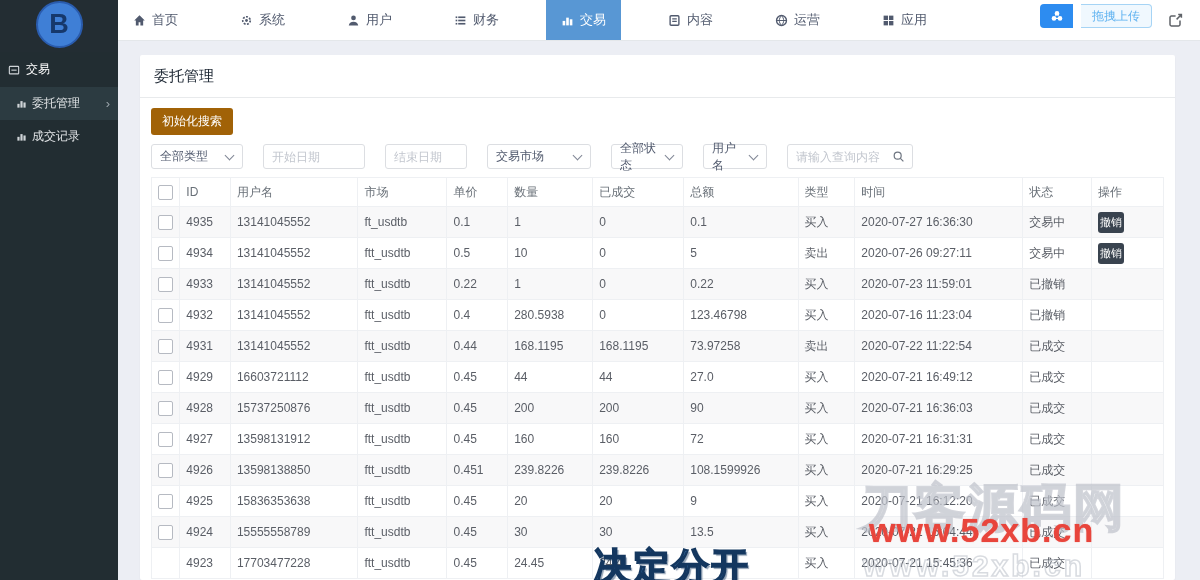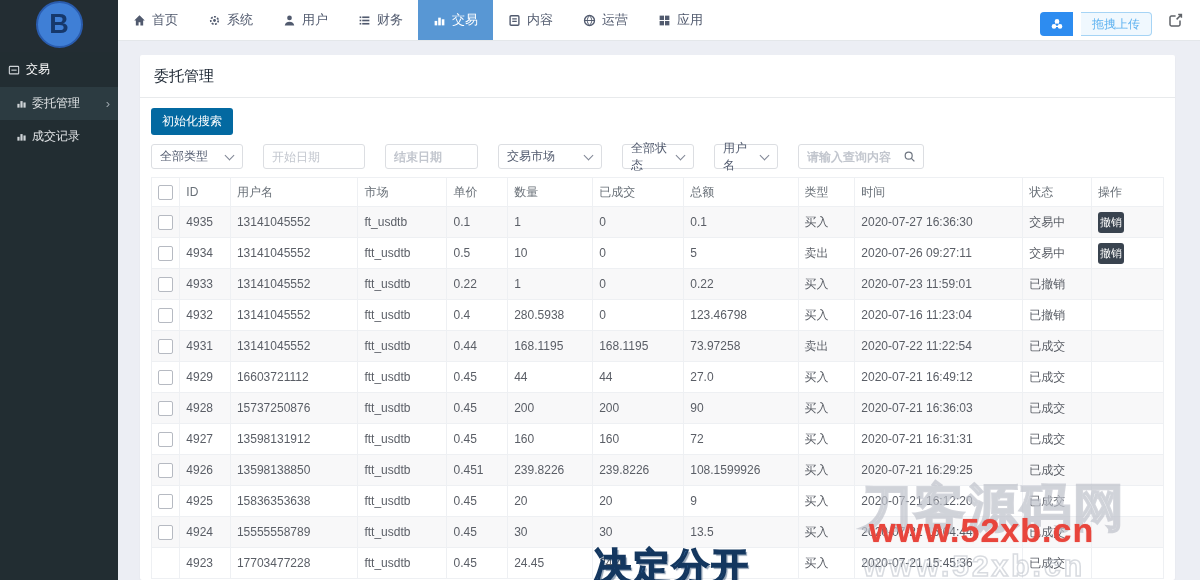--- a/index.html
+++ b/index.html
@@ -26,46 +26,46 @@
   .side-item.active { background:#2c3b41; }
   .side-item .arrow { margin-left:auto; color:#9aa4aa; font-size:13px; line-height:1; }
 
   
   .content { flex:1; display:flex; flex-direction:column; min-width:0; }
   .topnav { height:40px; background:#ffffff; display:flex; align-items:stretch; border-bottom:1px solid #e4e7ea; flex-shrink:0; }
   .nav-item { display:flex; align-items:center; gap:6px; padding:0 15px; font-size:13px; color:#515a6e; cursor:pointer; }
   .nav-item svg { width:13px; height:13px; }
   .nav-item.active { background:#5897d4; color:#ffffff; }
   .nav-right { margin-left:auto; display:flex; align-items:center; gap:16px; padding-right:16px; }
-  .upload-widget { display:flex; align-items:flex-end; height:32px; cursor:pointer;gap:8px; }
+  .upload-widget { display:flex; align-items:flex-start; height:32px; cursor:pointer;gap:8px; }
   .up-left { width:33px; height:24px; background:#2d8cf0; border-radius:4px 0 0 4px; display:flex; align-items:center; justify-content:center; color:#ffffff; }
   .up-left svg { width:16px; height:16px; }
   .up-right { height:22px; border:1px solid #a6d4f5; border-left:none; background:#f0f8fe; color:#5fb2f0;
     font-size:12px; display:flex; align-items:center; padding:0 11px; border-radius:0 4px 4px 0; }
   .share-btn { color:#5f6368; cursor:pointer; display:flex; align-items:center; }
   .share-btn svg { width:16px; height:16px; }
 
   
   .page { flex:1; padding:14px 25px 0 22px; min-height:0; }
   .card { background:#ffffff; height:100%; border-radius:2px; box-shadow:0 1px 2px rgba(0,0,0,.05); }
   .card-title { font-size:15px; color:#1d2733; padding:12px 14px 11px; border-bottom:1px solid #e8eaec; }
   .card-body { padding:0 11px; }
   .toolbar { margin-top:10px; }
-  .btn-yellow { background:#0369a1; color:#fff; border:none; font-size:12px; padding:5px 11px; border-radius:3px; cursor:pointer; }
+  .btn-yellow { background:#a16207; color:#fff; border:none; font-size:12px; padding:5px 11px; border-radius:3px; cursor:pointer; }
 
   .filters { display:flex; gap:20px; margin-top:9px; align-items:center; }
   .sel, .inp, .query { height:25px; border:1px solid #dcdee2; border-radius:3px; font-size:12px; background:#fff; box-sizing:border-box; }
   .sel { display:flex; align-items:center; padding:0 8px; cursor:pointer; color:#515a6e; }
   .sel span { flex:1; }
   .chev { width:6px; height:6px; border-right:1.4px solid #808695; border-bottom:1.4px solid #808695;
     transform:rotate(45deg); margin:-3px 1px 0 6px; flex-shrink:0; }
   .inp { padding:0 8px; outline:none; color:#515a6e; }
   .inp::placeholder { color:#c2c6ce; }
   .query { display:flex; align-items:center; padding-right:7px; }
-  .query input { border:none; outline:none; font-size:12px; width:88px; padding:0 8px; color:#0c4a6e; background:transparent; height:100%;font-weight:bold; }
+  .query input { border:none; outline:none; font-size:12px; width:88px; padding:0 8px; color:#0c4a6e; background:transparent; height:100%; }
   .query input::placeholder { color:#c2c6ce; }
   .query svg { width:13px; height:13px; color:#6e7580; flex-shrink:0; }
 
   
   table { width:100%; border-collapse:collapse; margin-top:8px; font-size:12px; color:#5a5e66; table-layout:fixed; }
   th, td { border:1px solid #eef0f3; padding:0 6px; height:30px; text-align:left; font-weight:normal;
     white-space:nowrap; overflow:hidden; }
   th { color:#697078; height:28px; background:#ffffff; }
   tbody tr:nth-child(odd) { background:#f8f8f9; }
   tbody tr:nth-child(even) { background:#ffffff; }
@@ -117,21 +117,21 @@
             <rect x="10.8" y="6.5" width="3.2" height="7.5"></rect>
           </svg>
           <span>成交记录</span>
         </div>
       </div>
   </div>
 
   <div class="content">
 
     <div class="topnav">
-      <div id="nav-items" style="display:flex;align-items:stretch;">
+      <div id="nav-items" style="display:flex;align-items:stretch;gap:32px;">
           <div class="nav-item">
             <svg viewBox="0 0 16 16" fill="currentColor">
               <path d="M8 1.5L1.5 8h2v6h3.4v-3.8h2.2V14h3.4V8h2z"></path>
             </svg>
             <span>首页</span>
           </div>
           <div class="nav-item">
             <svg viewBox="0 0 16 16" fill="currentColor">
               <circle cx="8" cy="8" r="4.6" fill="none" stroke="currentColor" stroke-width="2.1" stroke-dasharray="2.4 1.7"></circle>
               <circle cx="8" cy="8" r="1.7"></circle>
@@ -216,21 +216,21 @@
           <div class="toolbar">
             <button class="btn-yellow">初始化搜索</button>
           </div>
 
           <div class="filters">
             <div class="sel" style="width:92px">
               <span>全部类型</span>
               <i class="chev"></i>
             </div>
             <input class="inp" style="width: 102px;" type="text" placeholder="开始日期">
-            <input class="inp" style="width: 93px; font-weight: bold;" type="text" placeholder="结束日期">
+            <input class="inp" style="width: 82px;" type="text" placeholder="结束日期">
             <div class="sel" style="width:104px">
               <span>交易市场</span>
               <i class="chev"></i>
             </div>
             <div class="sel" style="width:72px">
               <span>全部状态</span>
               <i class="chev"></i>
             </div>
             <div class="sel" style="width:64px">
               <span>用户名</span>

